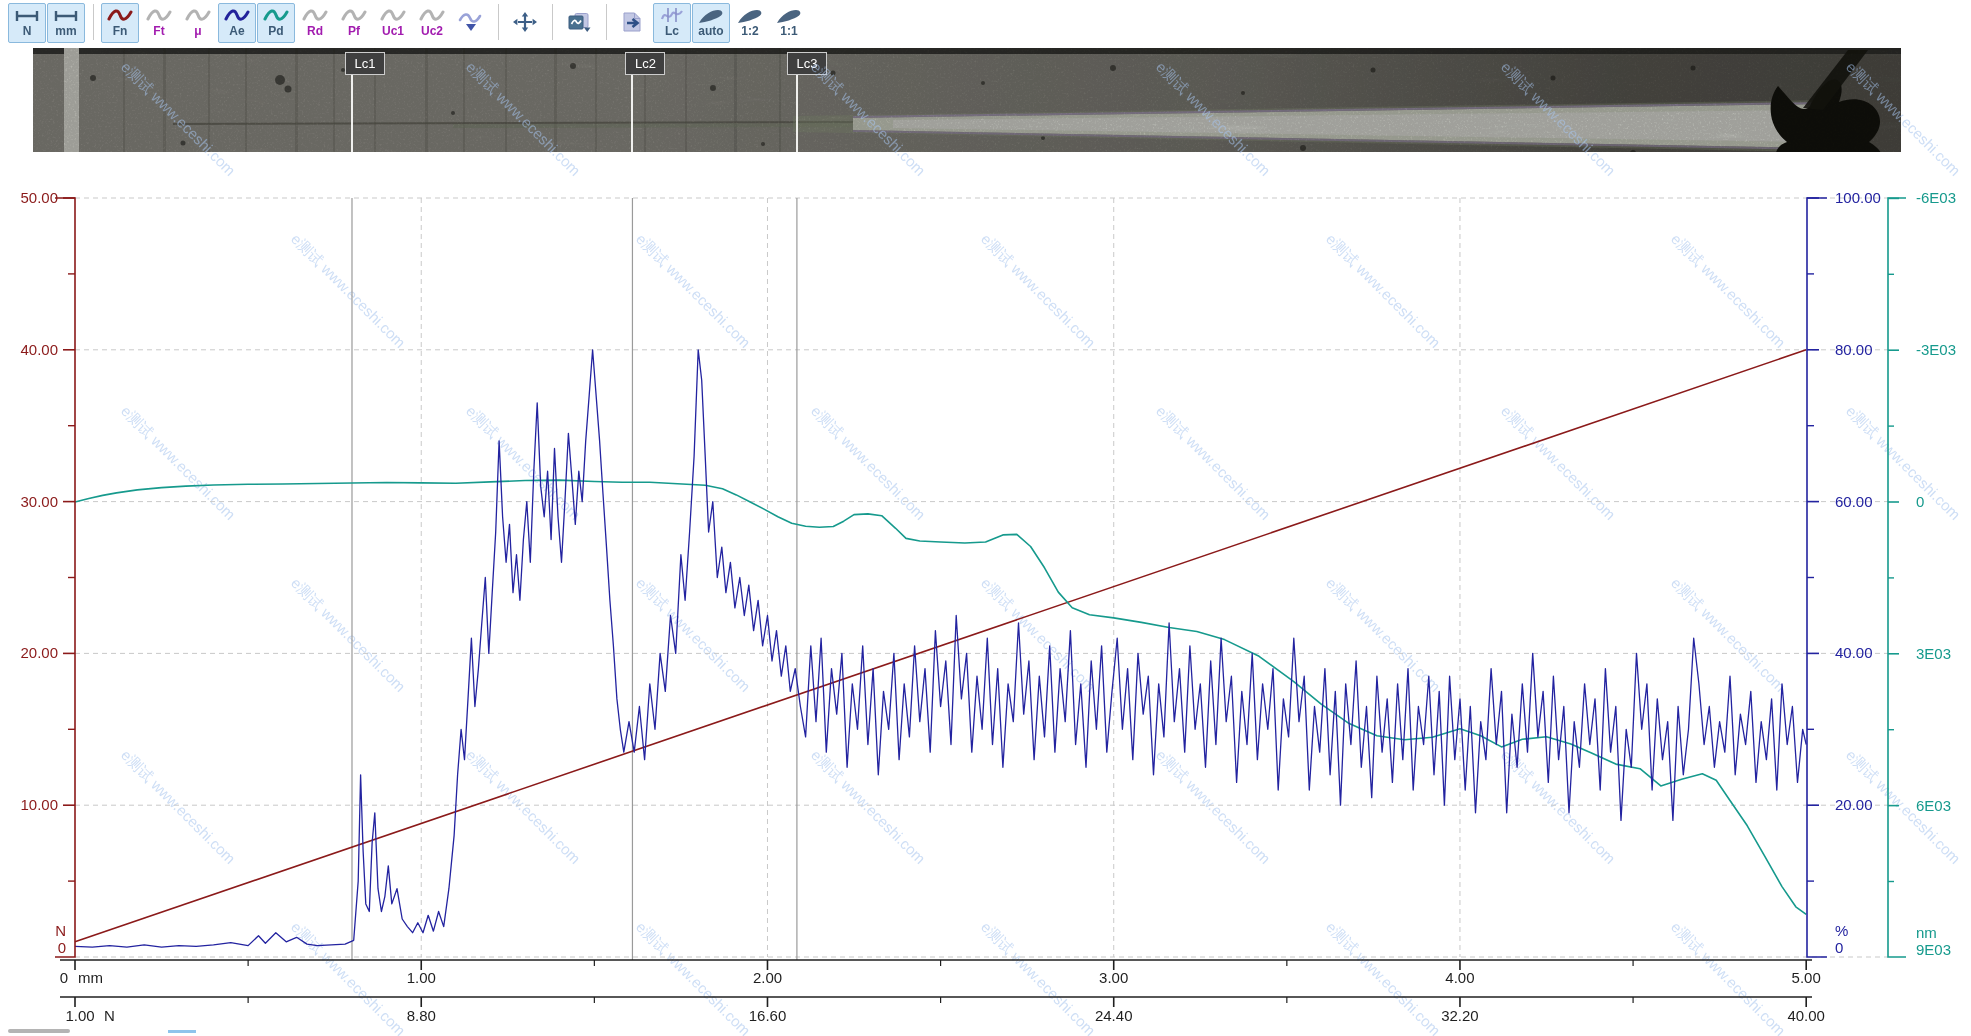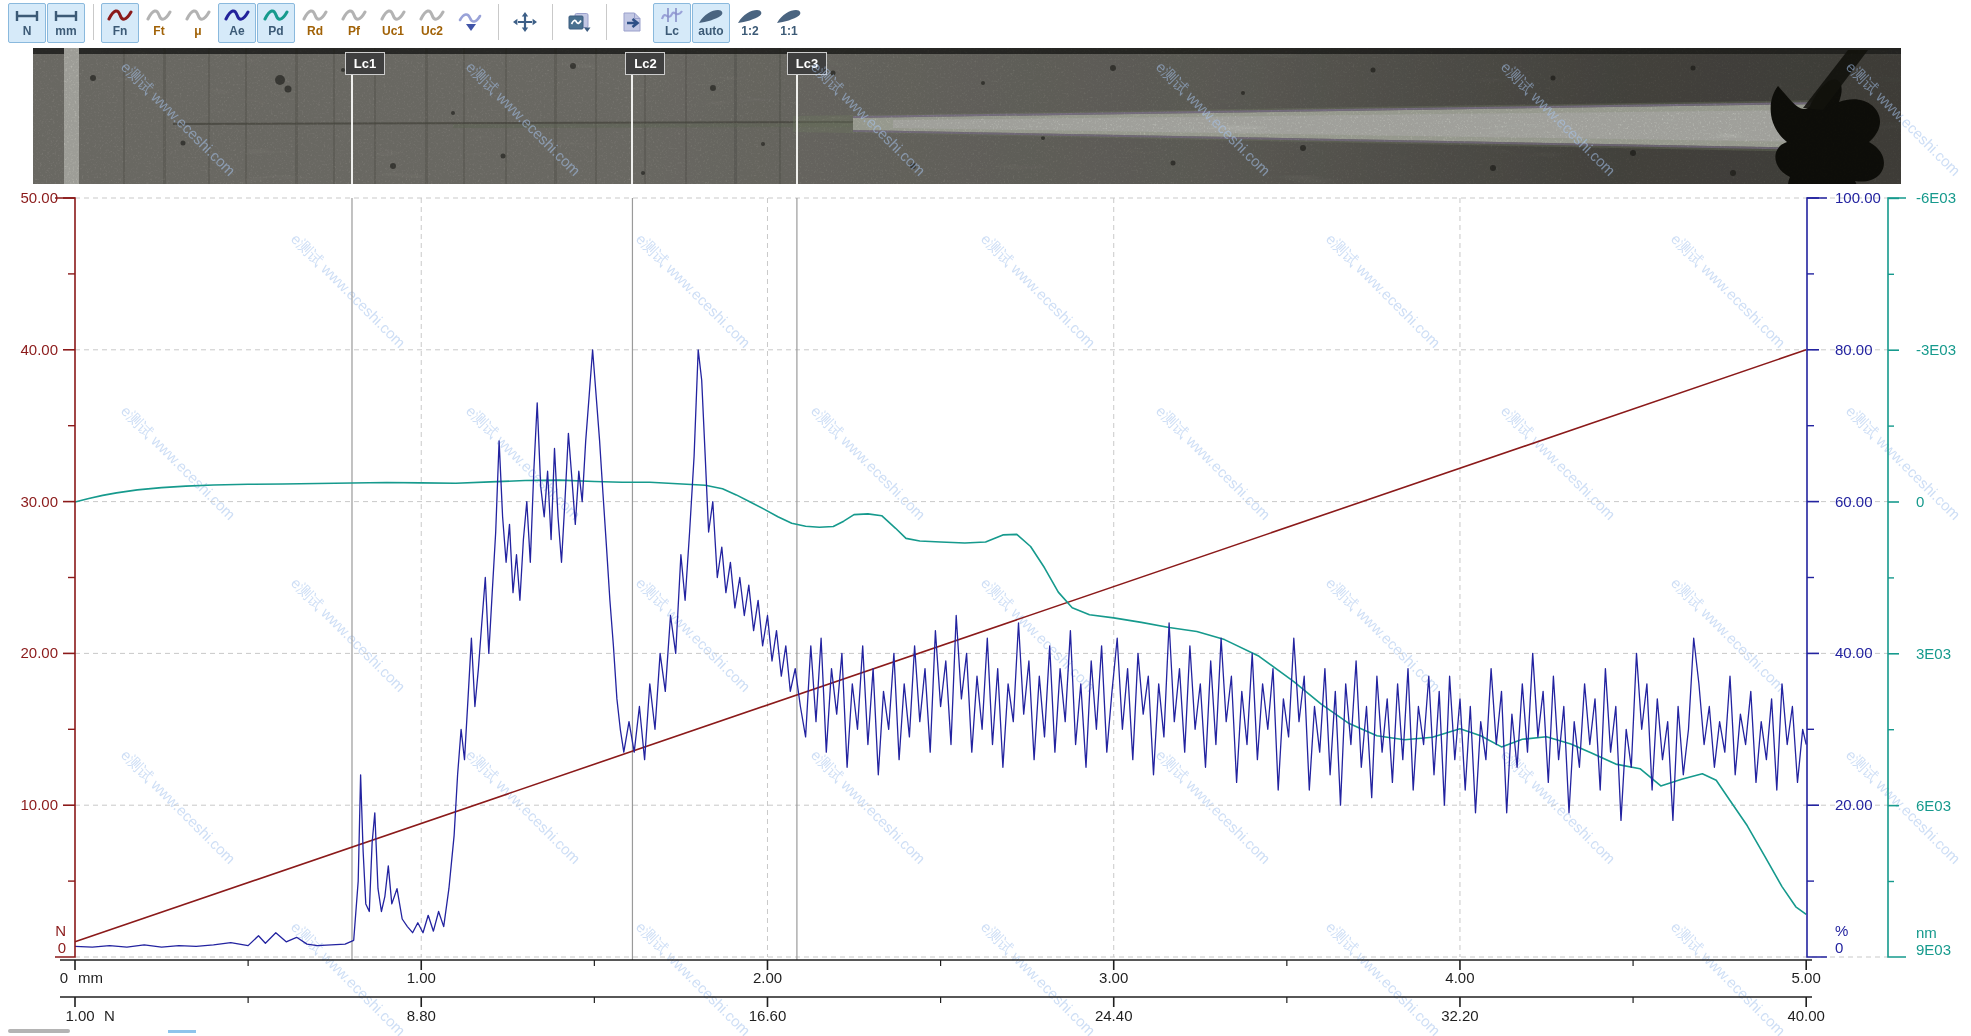--- a/index.html
+++ b/index.html
@@ -10,26 +10,26 @@
   
   #toolbar{position:absolute;left:0;top:0;width:100%;height:47px;background:#fff;
            display:flex;align-items:flex-start;padding:3px 0 0 8px;box-sizing:border-box;z-index:10;}
   .tbtn{width:38px;height:40px;margin-right:1px;border:1px solid transparent;border-radius:2px;
         display:flex;flex-direction:column;align-items:center;justify-content:flex-start;
         box-sizing:border-box;cursor:pointer;background:transparent;}
   .tbtn.active{background:#d6eaf9;border-color:#8ab9dd;}
   .tbtn .ticon{width:26px;height:20px;margin-top:2px;flex:none;}
   .tbtn.noicon-label .ticon{margin-top:8px;}
   .tbtn .tlabel{font-size:12px;font-weight:bold;line-height:13px;color:#3c5a76;margin-top:-1px;white-space:nowrap;}
-  .tbtn.gray .tlabel{color:#a16207;}
+  .tbtn.gray .tlabel{color:#a21caf;}
   .tsep{width:1px;height:36px;background:#c9c9c9;margin:1px 7px 0 7px;flex:none;}
 
   
-  #photo{position:absolute;left:33px;top:48px;width:1868px;height:136px;background:#c2410c;
-         overflow:hidden;z-index:0;font-weight:bold;}
+  #photo{position:absolute;left:33px;top:48px;width:1868px;height:104px;background:#c2410c;
+         overflow:hidden;z-index:0;}
   .lcbox{position:absolute;top:4px;width:38px;height:21px;background:#3f3f3f;border:1px solid #cdcdcd;
          color:#fff;font-size:13px;display:flex;align-items:center;justify-content:center;z-index:5;cursor:ew-resize;}
   .lcline{position:absolute;top:25px;bottom:0;width:2px;background:rgba(252,252,250,.92);z-index:4;}
 
   
   #wm{position:absolute;inset:0;pointer-events:none;z-index:1;}
   .wm{position:absolute;font-size:15px;color:#a6c4ee;opacity:.55;transform:rotate(45deg);
       transform-origin:left top;white-space:nowrap;}
 
   

